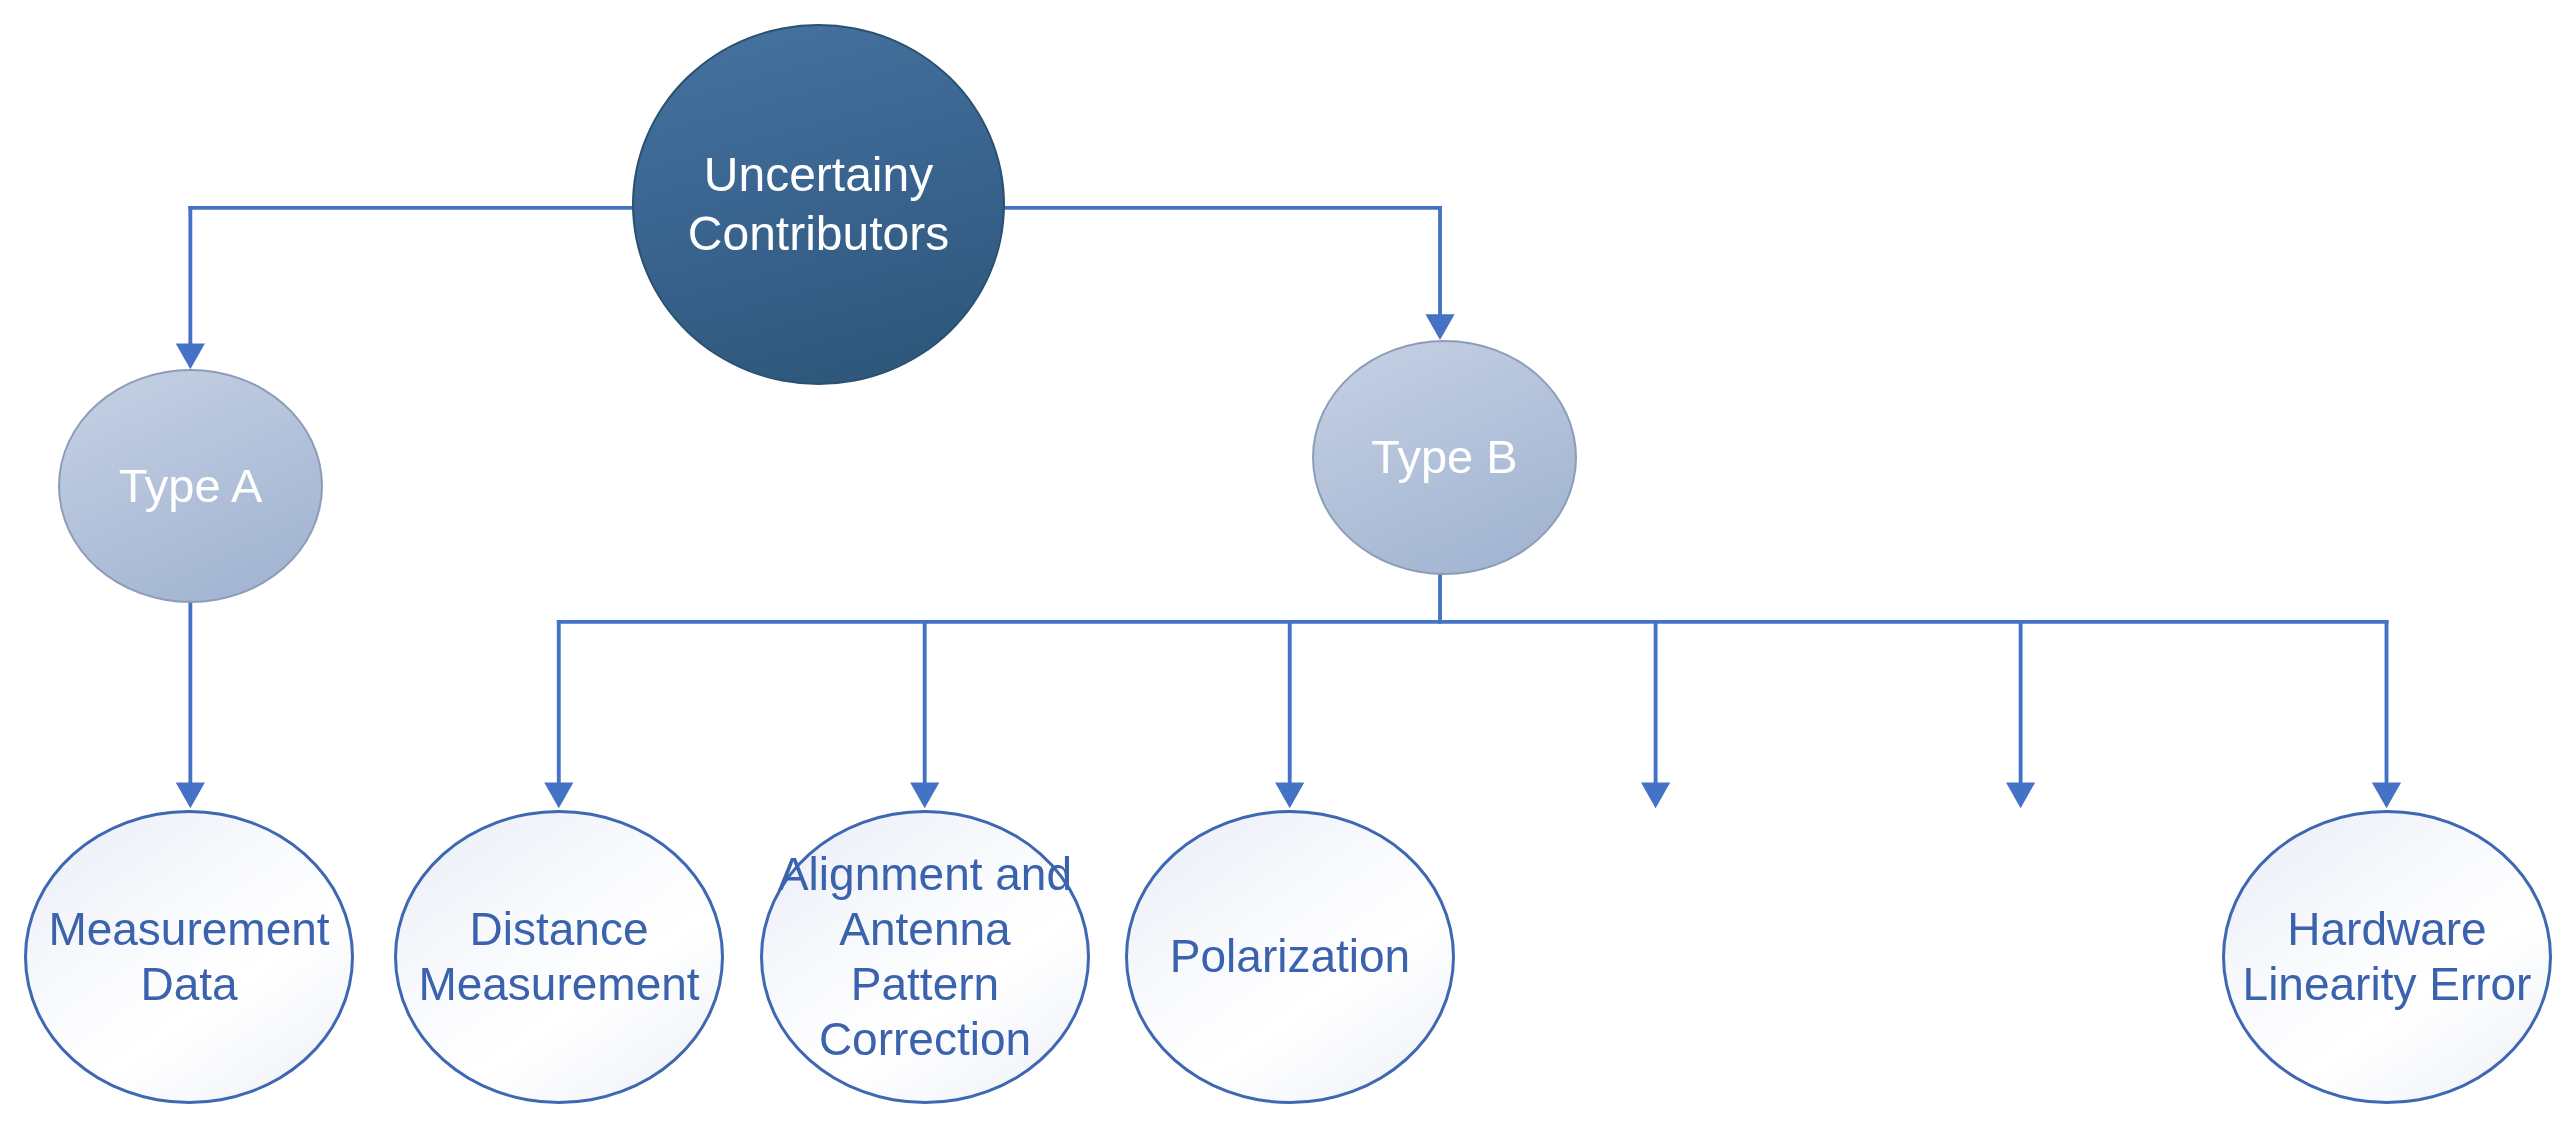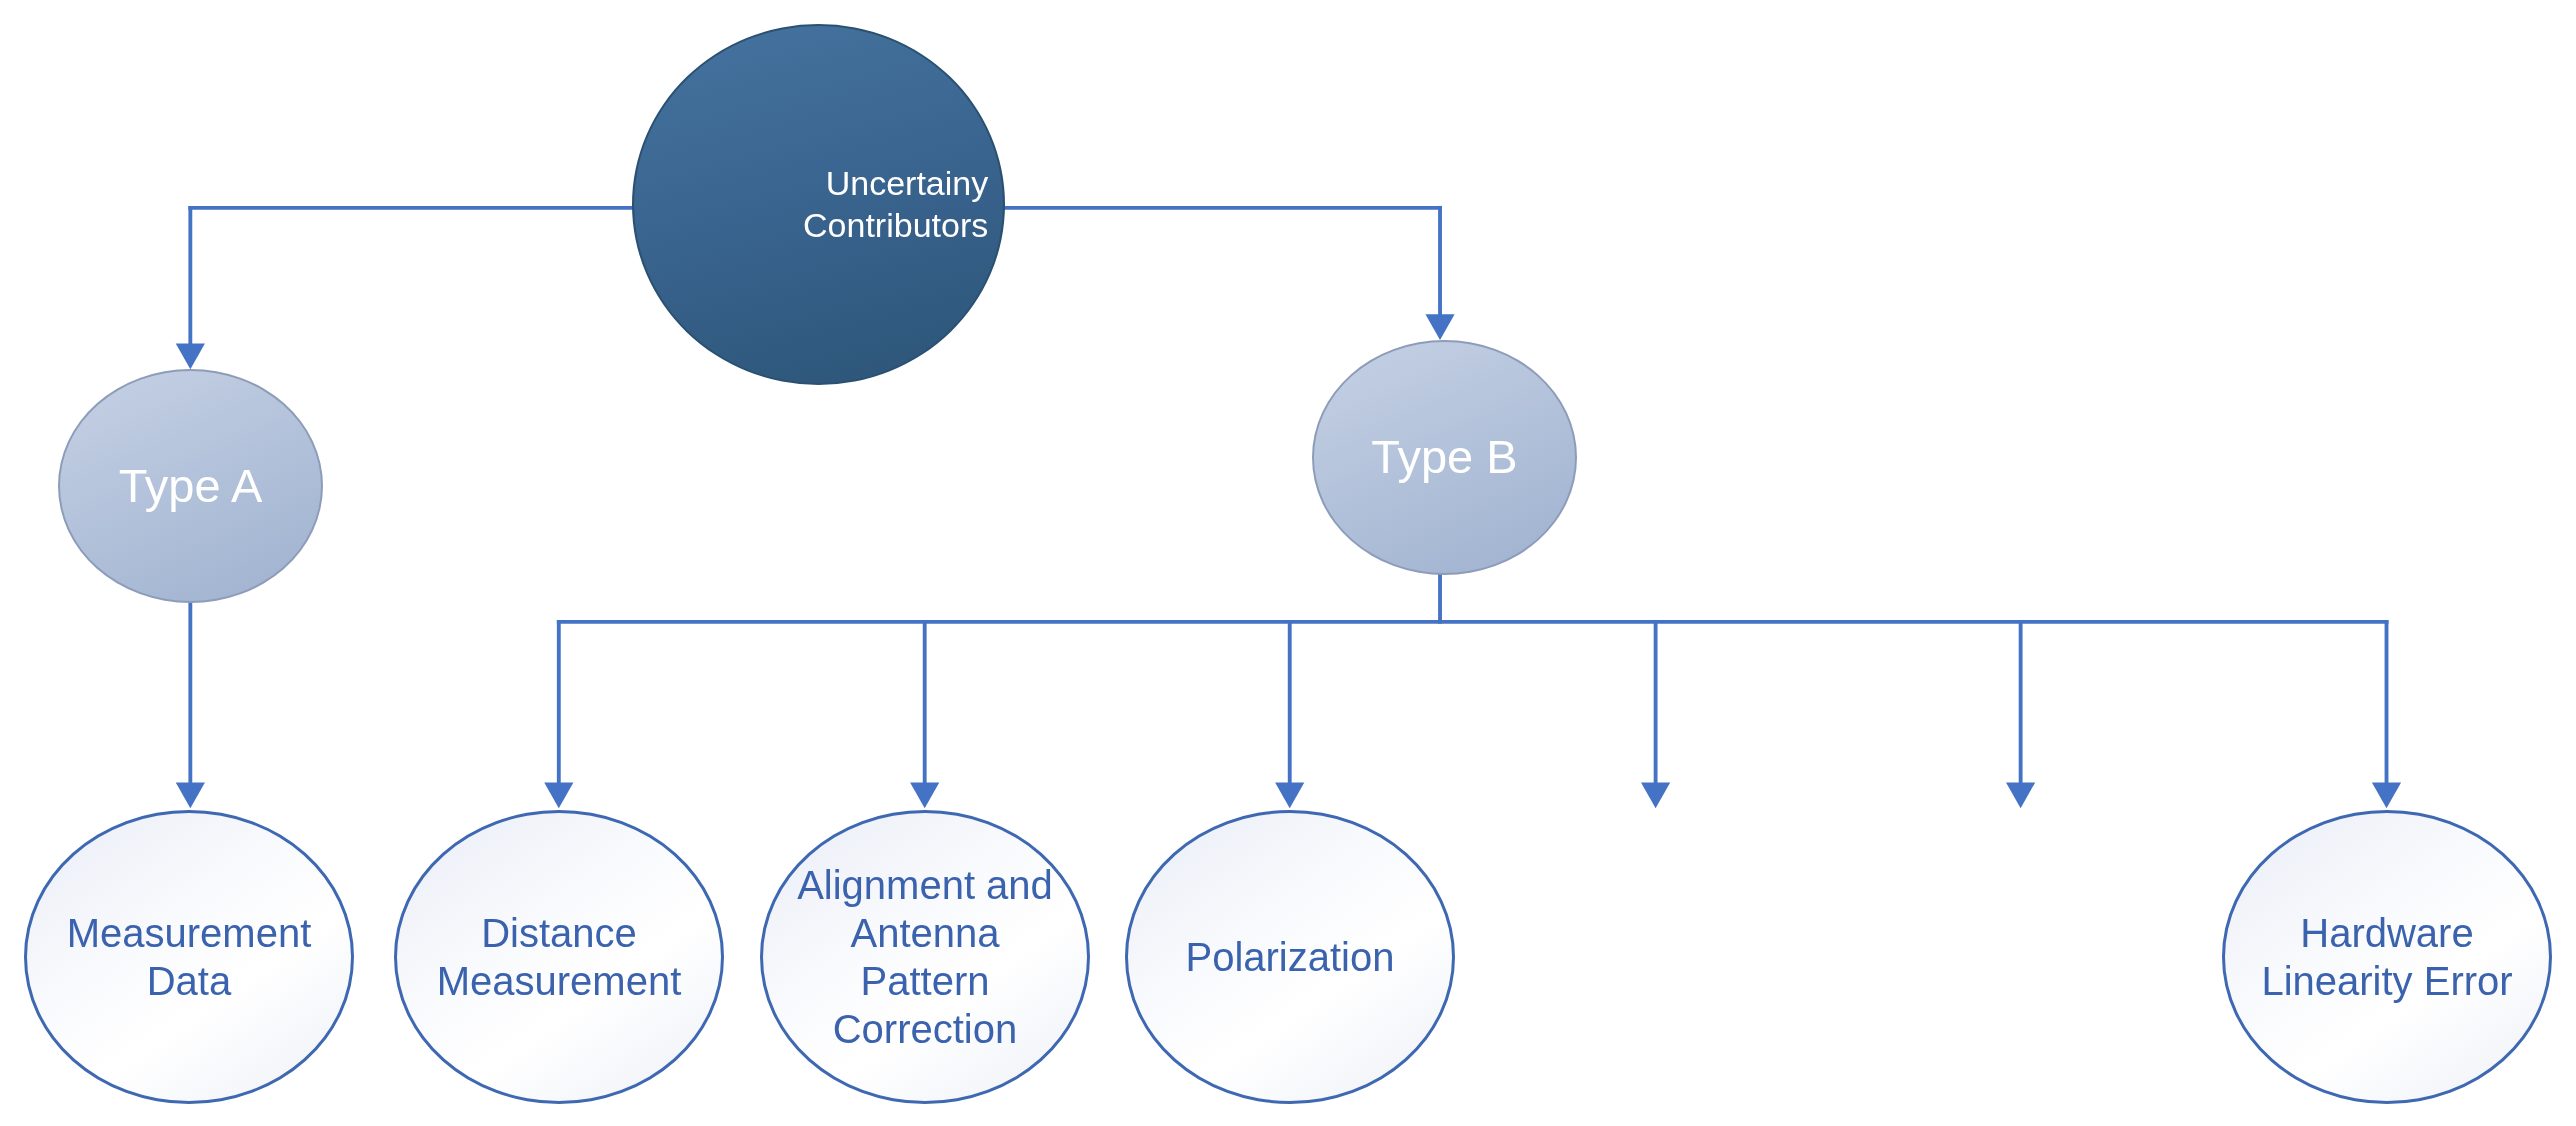--- a/index.html
+++ b/index.html
@@ -43,36 +43,35 @@
     box-sizing: border-box;
   }
   .node .label {
     white-space: pre-line;
     width: 92%;
   }
   .root-node {
     background: linear-gradient(165deg, #45739f 0%, #3a6590 45%, #2c5477 100%);
     border: 2.6px solid #2a5172;
     color: #ffffff;
-    font-size: 34px;
+    font-size: 48px;
     line-height: 1.22;
-    text-align: right;
   }
   .branch-node {
     background: linear-gradient(155deg, #c6d1e4 0%, #b4c3db 45%, #9eb1cf 100%);
     border: 2.6px solid #8d9db9;
     color: #ffffff;
     font-size: 47px;
     line-height: 1.2;
   }
   .leaf-node {
     background: linear-gradient(145deg, #e9edf6 0%, #f9fafd 40%, #ffffff 62%, #edf0f7 100%);
     border: 3px solid #3e68b1;
     color: #3a62ad;
-    font-size: 40px;
+    font-size: 46px;
     line-height: 1.2;
   }
 </style>
 </head>
 <body>
 
 <div class="stage">
 
   <svg class="connectors" width="2576" height="1126" viewBox="0 0 2998 1311">
 

